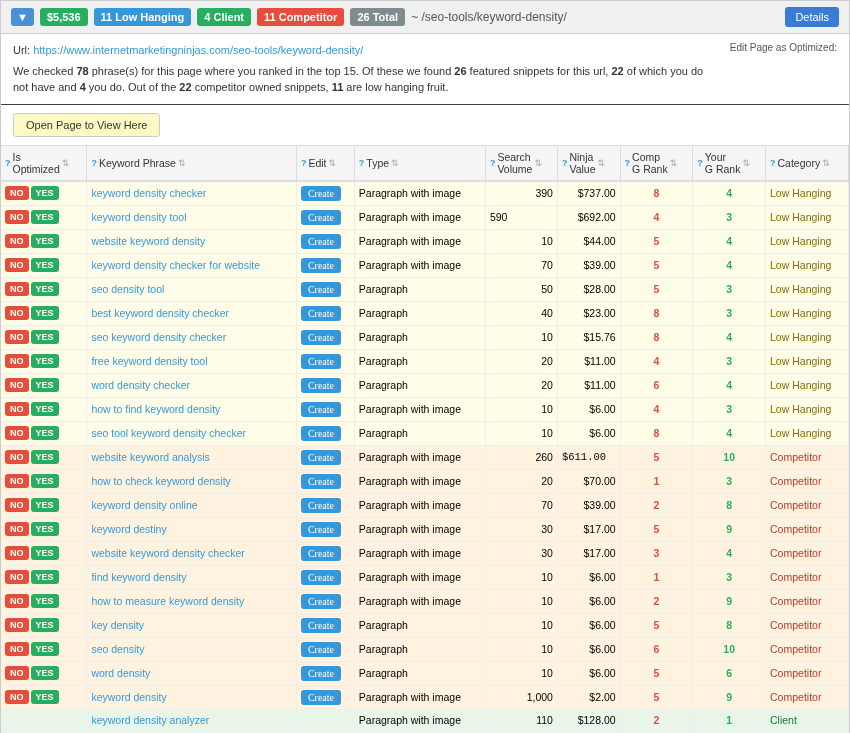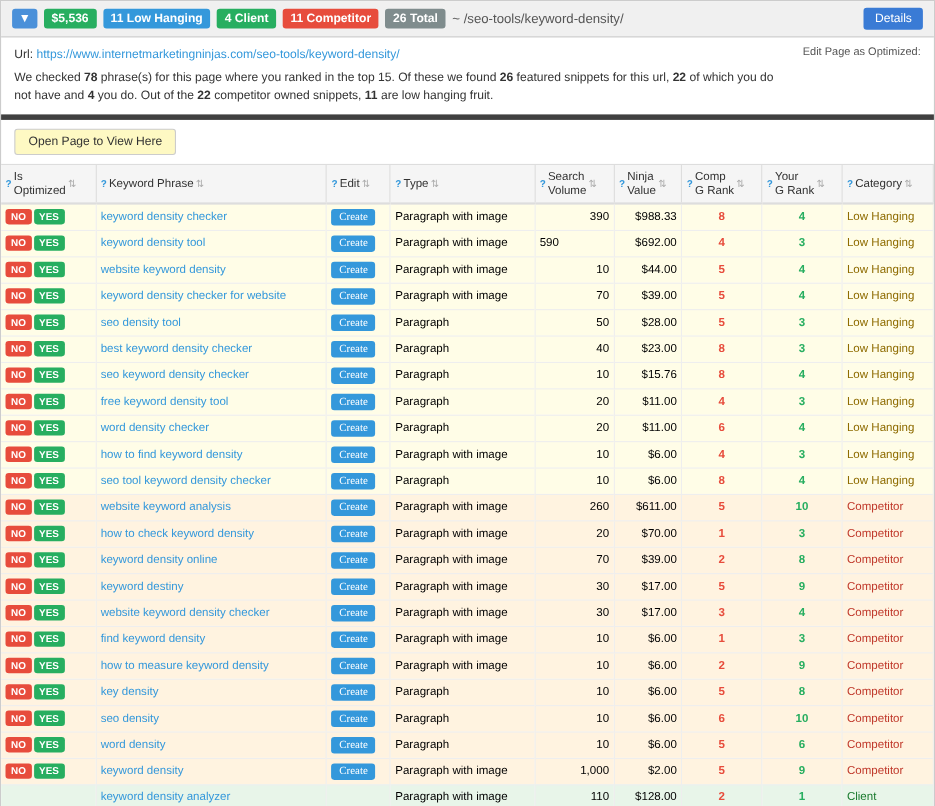--- a/index.html
+++ b/index.html
@@ -11,21 +11,21 @@
     .dropdown-arrow { background: #4a90d9; color: #fff; border: none; border-radius: 3px; padding: 3px 6px; font-size: 11px; cursor: pointer; }
     .badge { border-radius: 3px; padding: 3px 7px; font-size: 11px; font-weight: bold; color: #fff; }
     .badge-green { background: #27ae60; }
     .badge-blue { background: #3498db; }
     .badge-red { background: #e74c3c; }
     .badge-gray { background: #7f8c8d; }
     .path-text { color: #555; font-size: 12px; flex: 1; }
     .details-btn { background: #3a7bd5; color: #fff; border: none; border-radius: 3px; padding: 4px 10px; font-size: 11px; cursor: pointer; }
 
     
-    .info-section { padding: 8px 12px; border-bottom: 5px solid #404040; display: flex; gap: 10px; align-items: flex-start; }
+    .info-section { padding: 8px 12px; border-bottom: 1px solid #404040; display: flex; gap: 10px; align-items: flex-start; }
     .info-text { flex: 1; font-size: 11px; line-height: 1.5; color: #333; }
     .info-text a { color: #3498db; text-decoration: none; }
     .info-text strong { font-weight: bold; }
     .optimize-buttons { display: flex; flex-direction: column; align-items: flex-end; gap: 5px; }
     .optimize-label { font-size: 10px; color: #555; }
     .btn-not-optimized { background: #e74c3c; color: #fff; border: none; border-radius: 3px; padding: 5px 10px; font-size: 10px; font-weight: bold; cursor: pointer; letter-spacing: 0.5px; }
     .btn-page-optimized { background: #ddd; color: #999; border: none; border-radius: 3px; padding: 5px 10px; font-size: 10px; cursor: pointer; }
 
     
     .open-page-section { padding: 8px 12px; border-bottom: 1px solid #ddd; }
@@ -171,21 +171,21 @@
             <td>
               <div class="is-opt-cell">
                 <button class="btn-no">NO</button>
                 <button class="btn-yes">YES</button>
               </div>
             </td>
             <td><a href="#" class="keyword-link">keyword density checker</a></td>
             <td><button class="btn-create">Create</button></td>
             <td>Paragraph with image</td>
             <td style="text-align: right;">390</td>
-            <td style="text-align: right;">$988.33</td>
+            <td style="text-align: right;">$737.00</td>
             <td style="text-align: center;"><span class="comp-rank-num">8</span></td>
             <td style="text-align: center;"><span class="your-rank-num">4</span></td>
             <td><span class="category-low">Low Hanging</span></td>
           </tr>
           <tr class="row-low-hanging">
             <td>
               <div class="is-opt-cell">
                 <button class="btn-no">NO</button>
                 <button class="btn-yes">YES</button>
               </div>
@@ -347,21 +347,21 @@
             <td>
               <div class="is-opt-cell">
                 <button class="btn-no">NO</button>
                 <button class="btn-yes">YES</button>
               </div>
             </td>
             <td><a href="#" class="keyword-link">website keyword analysis</a></td>
             <td><button class="btn-create">Create</button></td>
             <td>Paragraph with image</td>
             <td style="text-align: right;">260</td>
-            <td style="text-align: right;">$611.00</td>
+            <td style=" font-family: Liberation Mono, monospace;">$611.00</td>
             <td style="text-align: center;"><span class="comp-rank-num">5</span></td>
             <td style="text-align: center;"><span class="your-rank-num">10</span></td>
             <td><span class="category-comp">Competitor</span></td>
           </tr>
           <tr class="row-competitor">
             <td>
               <div class="is-opt-cell">
                 <button class="btn-no">NO</button>
                 <button class="btn-yes">YES</button>
               </div>

